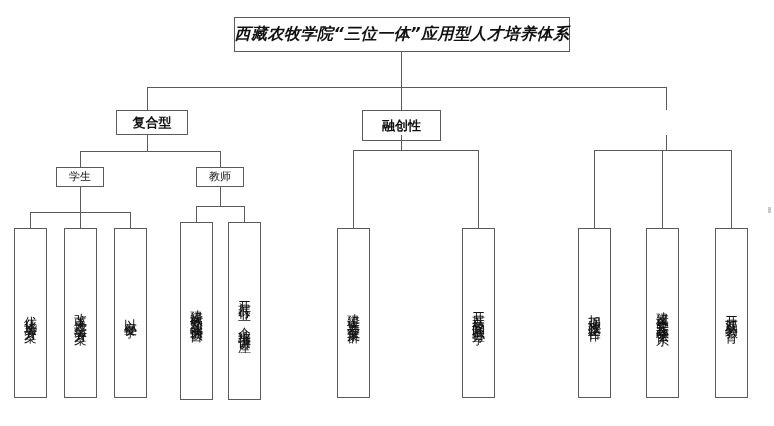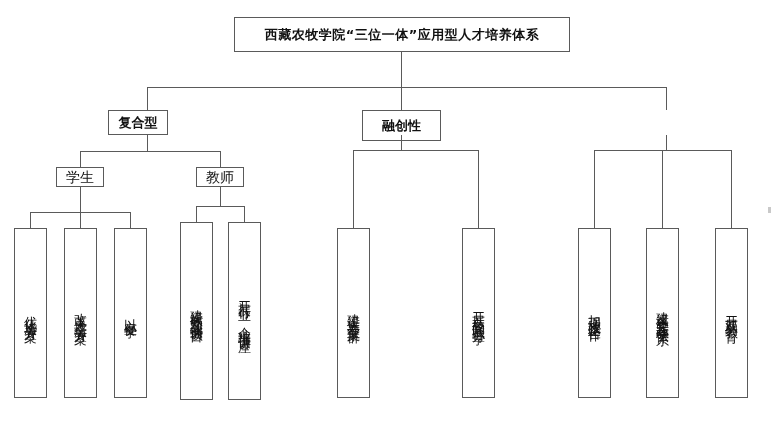--- a/index.html
+++ b/index.html
@@ -17,32 +17,33 @@
     box-sizing:border-box;
     border:1px solid #5a5a5a;
     background:#ffffff;
     display:flex;
     align-items:center;
     justify-content:center;
     color:#111111;
     line-height:1.18;
   }
   .root{
-    font-size:13px;
+    font-size:16px;
     font-weight:bold;
     letter-spacing:0.5px;
     white-space:nowrap;
+    font-style:italic;
   }
   .level2{
     font-size:13px;
     font-weight:bold;
     white-space:nowrap;
   }
   .level3{
-    font-size:14px;
+    font-size:11px;
     white-space:nowrap;
   }
   .leaf{
     font-size:13px;
   }
   .leaf .vtext{
     writing-mode:vertical-rl;
     text-orientation:upright;
     letter-spacing:2.5px;
     line-height:1;
@@ -69,21 +70,21 @@
   <div class="box root" style="left:234px;top:17px;width:336px;height:35px;">西藏农牧学院“三位一体”应用型人才培养体系</div>
 
   <div class="ln vl" style="left:401px;top:52px;height:35px;"></div>
 
   <div class="ln hl" style="left:147px;top:87px;width:519px;"></div>
 
   <div class="ln vl" style="left:147px;top:87px;height:23px;"></div>
   <div class="ln vl" style="left:401px;top:87px;height:23px;"></div>
   <div class="ln vl" style="left:666px;top:87px;height:23px;"></div>
 
-  <div class="box level2" style="left:108px;top:110px;width:60px;height:25px;">复合型</div>
+  <div class="box level2" style="left:116px;top:110px;width:72px;height:25px;">复合型</div>
 
   <div class="box level2" style="left:362px;top:110px;width:79px;height:31px;">融创性</div>
 
 
   <div class="ln vl" style="left:147px;top:135px;height:16px;"></div>
   <div class="ln hl" style="left:80px;top:151px;width:140px;"></div>
   <div class="ln vl" style="left:80px;top:151px;height:16px;"></div>
   <div class="ln vl" style="left:220px;top:151px;height:16px;"></div>
 
   <div class="box level3" style="left:56px;top:167px;width:48px;height:20px;">学生</div>

